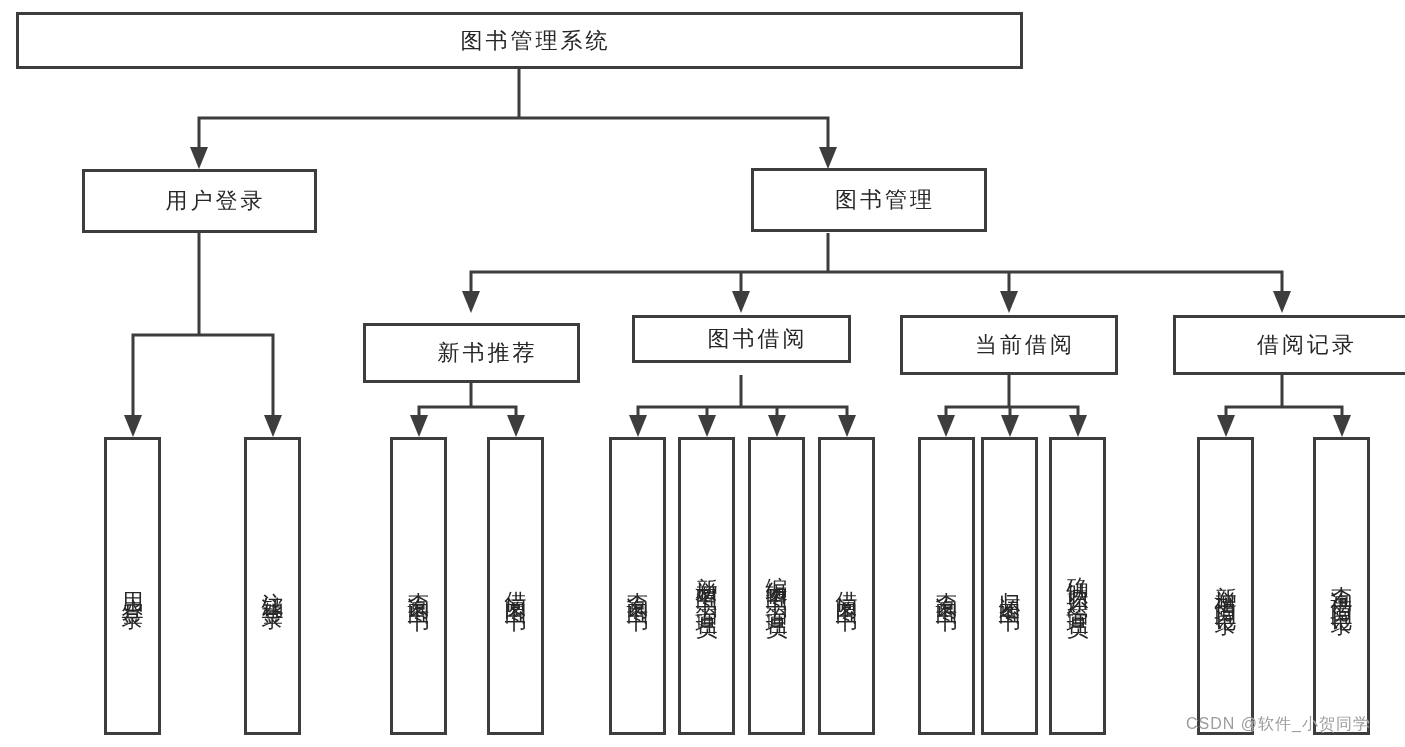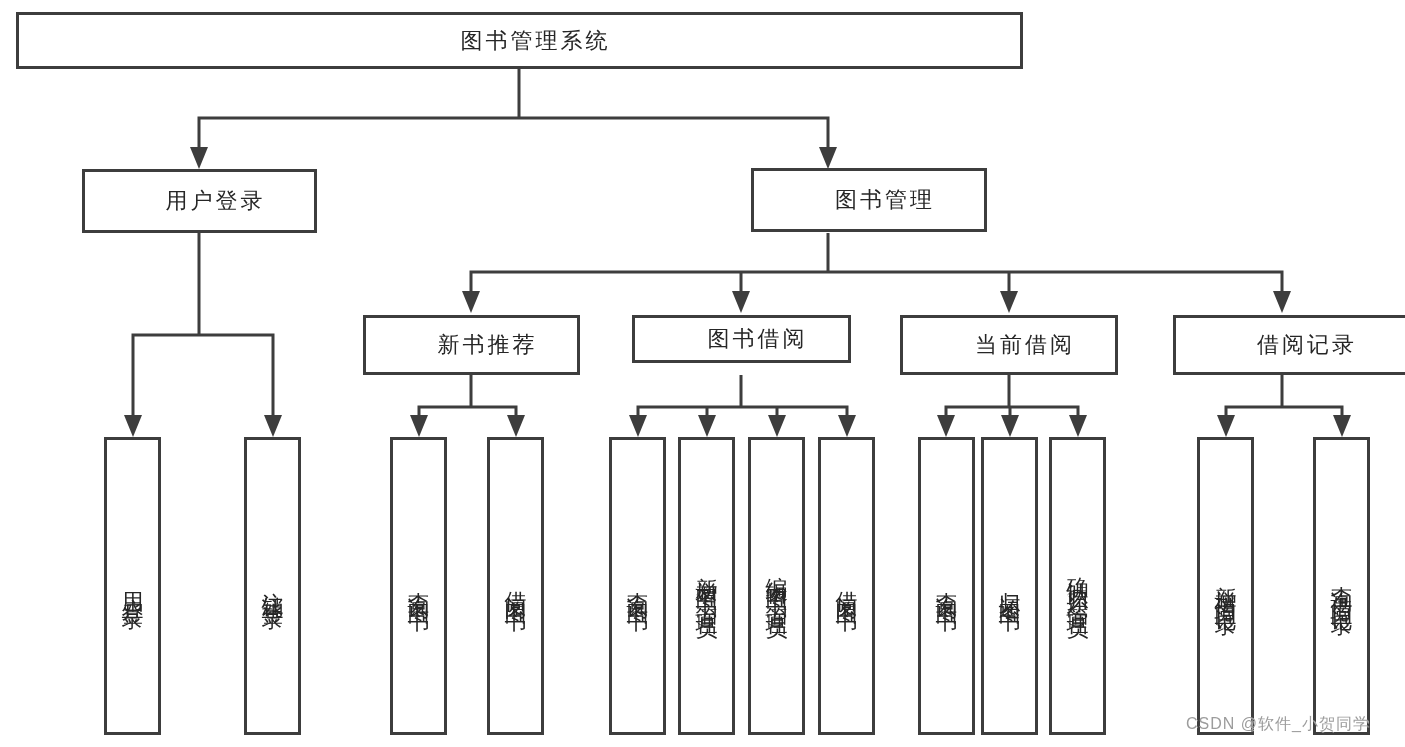--- a/index.html
+++ b/index.html
@@ -106,21 +106,21 @@
     <span>图书管理系统</span>
   </div>
 
   <div class="box h" style="left:82px; top:169px; width:235px; height:64px;">
     <span>用户登录</span>
   </div>
   <div class="box h" style="left:711px; top:168px; width:236px; height:64px;margin-left:40px;">
     <span>图书管理</span>
   </div>
 
-  <div class="box h" style="left:363px; top:315px; width:217px; height:60px;">
+  <div class="box h" style="left:363px; top:323px; width:217px; height:60px;">
     <span>新书推荐</span>
   </div>
   <div class="box h" style="left:632px; top:315px; width:219px; height:48px;">
     <span>图书借阅</span>
   </div>
   <div class="box h" style="left:900px; top:315px; width:218px; height:60px;">
     <span>当前借阅</span>
   </div>
   <div class="box h" style="left:1173px; top:315px; width:236px; height:60px;">
     <span>借阅记录</span>

